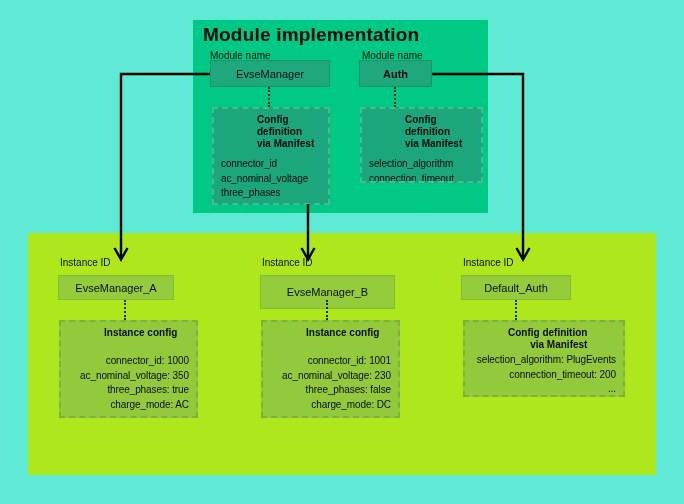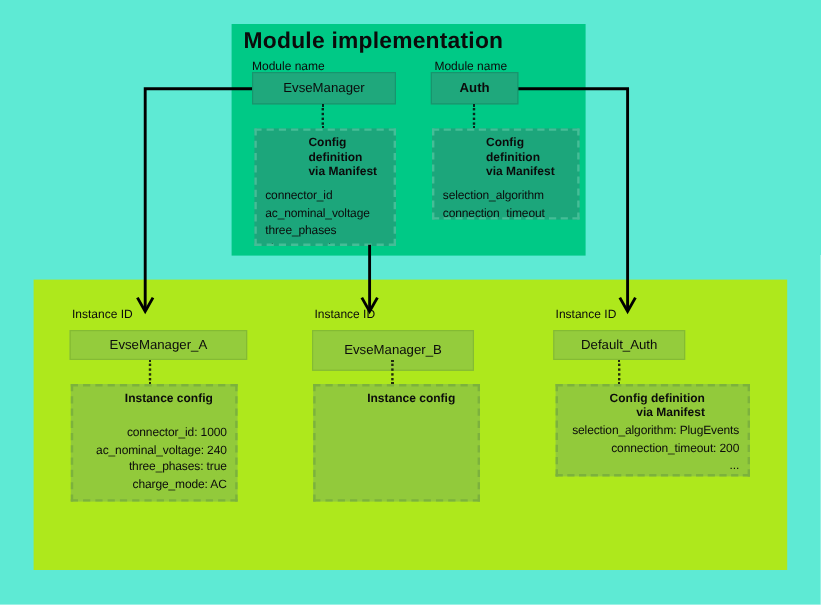--- a/index.html
+++ b/index.html
@@ -86,37 +86,37 @@
       </span>
     </div>
     <div class="cfg-items">
         <div>selection_algorithm</div>
         <div>connection_timeout</div>
         <div>...</div>
       </div>
   </div>
 
   <div class="node-label" style="left:60px; top:257px;">Instance ID</div>
-  <div class="node-box node-olive" style="left:58px; top:275px; width:148px; height:25px;">EvseManager_A</div>
+  <div class="node-box node-olive" style="left:58px; top:275px; width:116px; height:25px;">EvseManager_A</div>
   <div class="dotted-v" style="left:124px; top:300px; height:20px;"></div>
   <div class="cfg cfg-olive" style="left:59px; top:320px; width:139px; height:98px;">
     <div class="cfg-head">
       <span class="gear-wrap">
         <svg viewBox="0 0 24 24">
             <use href="#gearPath" fill="url(#gearGrad)"></use>
           </svg>
       </span>
       <span class="cfg-head-text">
         <div>Instance config</div>
         <div></div>
       </span>
     </div>
     <div class="cfg-items cfg-items-gap">
         <div>connector_id: 1000</div>
-        <div>ac_nominal_voltage: 240</div>
+        <div>ac_nominal_voltage: 350</div>
         <div>three_phases: true</div>
         <div>charge_mode: AC</div>
         <div>...</div>
       </div>
   </div>
 
   <div class="node-label" style="left:262px; top:257px;">Instance ID</div>
   <div class="node-box node-olive" style="left:260px; top:275px; width:135px; height:34px;">EvseManager_B</div>
   <div class="dotted-v" style="left:326px; top:300px; height:20px;"></div>
   <div class="cfg cfg-olive" style="left:261px; top:320px; width:139px; height:98px;">
@@ -124,20 +124,27 @@
       <span class="gear-wrap">
         <svg viewBox="0 0 24 24">
             <use href="#gearPath" fill="url(#gearGrad)"></use>
           </svg>
       </span>
       <span class="cfg-head-text">
         <div>Instance config</div>
         <div></div>
       </span>
     </div>
+    <div class="cfg-items cfg-items-gap">
+        <div>connector_id: 1001</div>
+        <div>ac_nominal_voltage: 230</div>
+        <div>three_phases: false</div>
+        <div>charge_mode: DC</div>
+        <div>...</div>
+      </div>
   </div>
 
   <div class="node-label" style="left:463px; top:257px;">Instance ID</div>
   <div class="node-box node-olive" style="left:461px; top:275px; width:110px; height:25px;">Default_Auth</div>
   <div class="dotted-v" style="left:515px; top:300px; height:20px;"></div>
   <div class="cfg cfg-olive" style="left:463px; top:320px; width:162px; height:77px;">
     <div class="cfg-head">
       <span class="gear-wrap">
         <svg viewBox="0 0 24 24">
             <use href="#gearPath" fill="url(#gearGrad)"></use>

